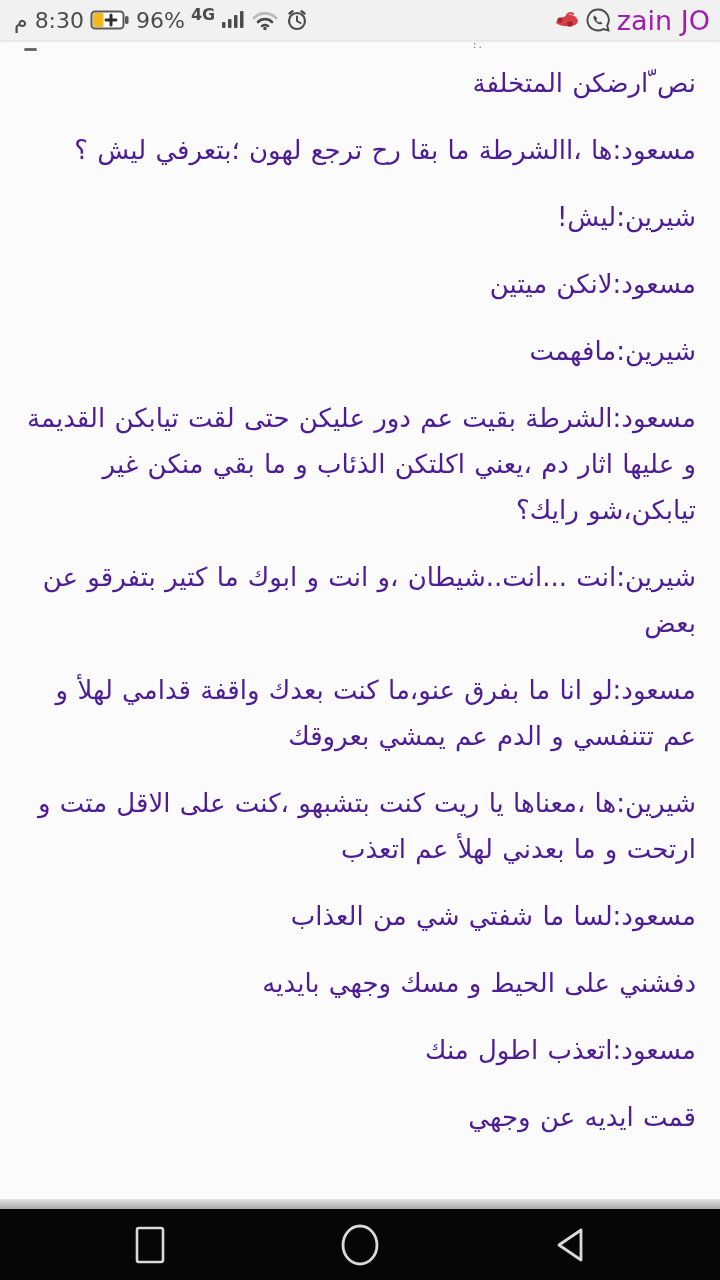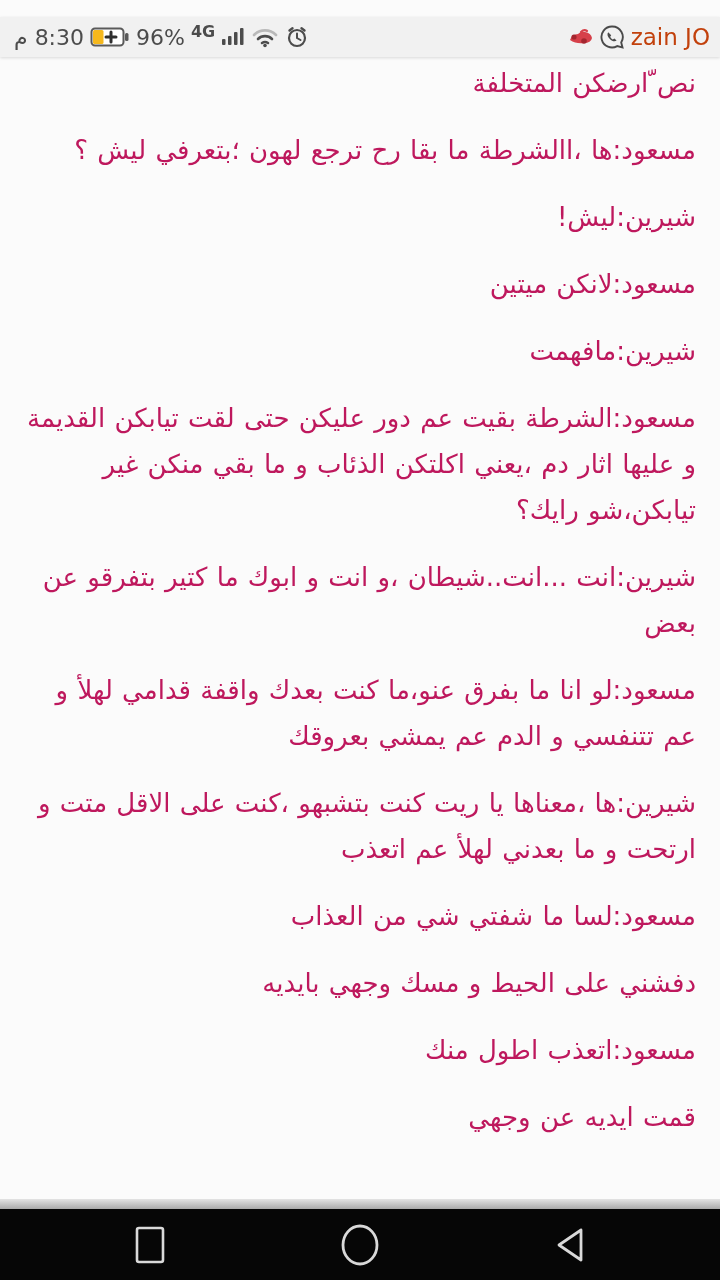--- a/index.html
+++ b/index.html
@@ -2,40 +2,40 @@
 <html lang="ar"><head>
 <meta charset="utf-8">
 <style>
   * { margin:0; padding:0; box-sizing:border-box; }
   html,body { width:720px; height:1280px; }
   body { font-family:"DejaVu Sans", sans-serif; background:#fbfbfb; overflow:hidden; }
   .screen { position:relative; width:720px; height:1280px; background:#fbfbfb; overflow:hidden; }
 
   
   .status-bar{
-    position:absolute; top:17px; left:0; width:720px; height:40px;
+    position:absolute; top:0; left:0; width:720px; height:40px;
     background:#f1f1f1; display:flex; align-items:center; justify-content:space-between;
     padding:0 10px 0 14px; box-shadow:0 1px 3px rgba(0,0,0,.14); z-index:30;
     color:#4c4c4c;
   }
   .sb-group{ display:flex; align-items:center; gap:6px; }
   .sb-time{ font-size:22px; direction:rtl; unicode-bidi:isolate; letter-spacing:.5px; }
   .sb-pct{ font-size:22px; }
   .sb-4g{ font-size:16px; font-weight:bold; position:relative; top:-6px; letter-spacing:0; }
-  .sb-carrier{ font-size:23px; color:#c2410c; }
+  .sb-carrier{ font-size:27px; color:#a21caf; }
   .sb-icon{ display:block; }
 
   
   .reader{
     position:absolute; top:40px; left:0; width:720px; height:1169px;
     overflow:hidden; direction:rtl; text-align:right;
     padding:20px 24px 0 24px; background:#fbfbfb;
   }
   .reader p{
-    font-size:26px; line-height:46px; color:#be185d; margin:0 0 21px 0;
+    font-size:26px; line-height:46px; color:#4c1d95; margin:0 0 21px 0;
     word-spacing:1px;
   }
   .frag-dash{ position:absolute; left:24px; top:8px; width:13px; height:3px; background:#6a6a6a; border-radius:2px; }
   .frag-dots{ position:absolute; right:236px; top:2px; width:18px; height:5px; color:#6a6a6a; font-size:11px; line-height:5px; letter-spacing:2px; }
 
   
   .bottom-strip{
     position:absolute; left:0; bottom:71px; width:720px; height:10px;
     background:linear-gradient(#e3e3e3,#a9a9a9); z-index:10;
   }

